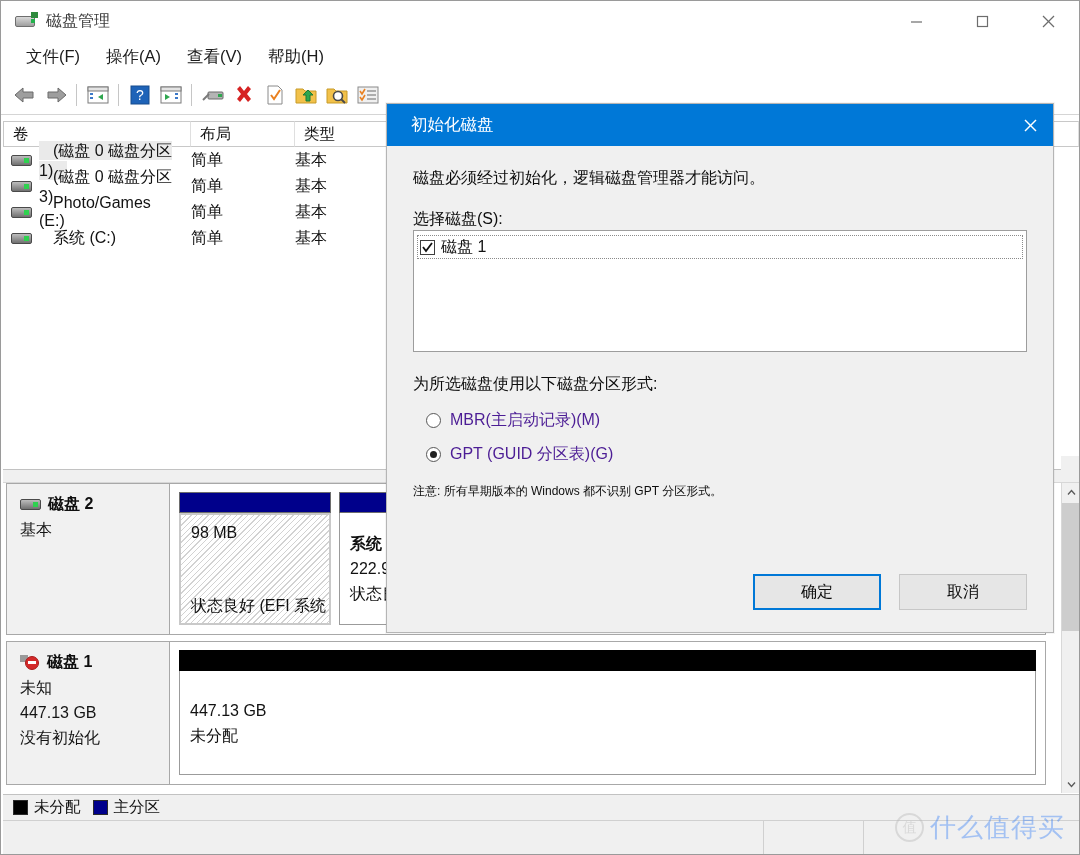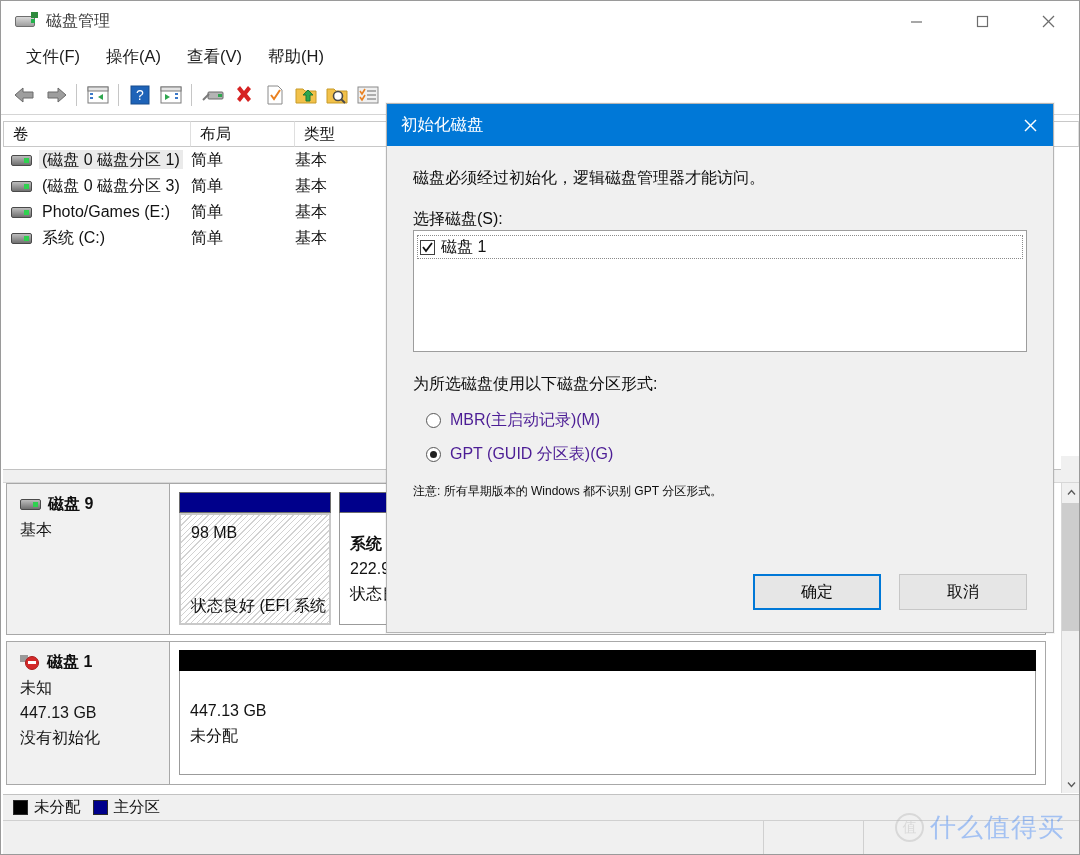--- a/index.html
+++ b/index.html
@@ -171,21 +171,21 @@
   .disk-glyph .g-led {
     position: absolute; right: 3px; top: 3px;
     width: 5px; height: 5px;
     background: #2fd14f;
   }
   .vol-cell {
     font-size: 16px;
     color: #121212;
     box-sizing: border-box;
   }
-  .vol-name-text { padding: 1px 3px; }
+  .vol-name-text { padding: 1px 14px; }
 
   
   .splitter {
     position: absolute;
     left: 2px; top: 468px;
     width: 1076px; height: 14px;
     background: #f0f0f0;
     border-top: 1px solid #c2c2c2;
     border-bottom: 1px solid #d7d7d7;
     box-sizing: border-box;
@@ -417,21 +417,21 @@
   .dlg-title {
     height: 42px;
     background: #0078d7;
     display: flex;
     align-items: center;
     justify-content: space-between;
   }
   .dlg-title-text {
     color: #ffffff;
     font-size: 16.5px;
-    padding-left: 14px;
+    padding-left: 24px;
   }
   .dlg-close {
     width: 46px; height: 42px;
     display: flex; align-items: center; justify-content: center;
     color: #ffffff;
   }
   .dlg-body {
     padding: 22px 26px 0 26px;
   }
   .dlg-text {
@@ -703,21 +703,21 @@
 
   <div class="graph-pane">
 
     <div class="disk-strip" style="top:0px; height:152px;">
       <div class="disk-info">
         <div class="disk-info-title">
           <div class="disk-glyph">
               <div class="g-body"></div>
               <div class="g-led"></div>
             </div>
-          <span>磁盘 9</span>
+          <span>磁盘 2</span>
         </div>
         <div class="disk-info-line">基本</div>
       </div>
       <div class="parts-area">
         <div class="part" style="width:152px">
           <div class="part-bar"></div>
           <div class="part-body hatched">
             <div class="part-line">98 MB</div>
             <div class="part-line">状态良好 (EFI 系统</div>
           </div>

